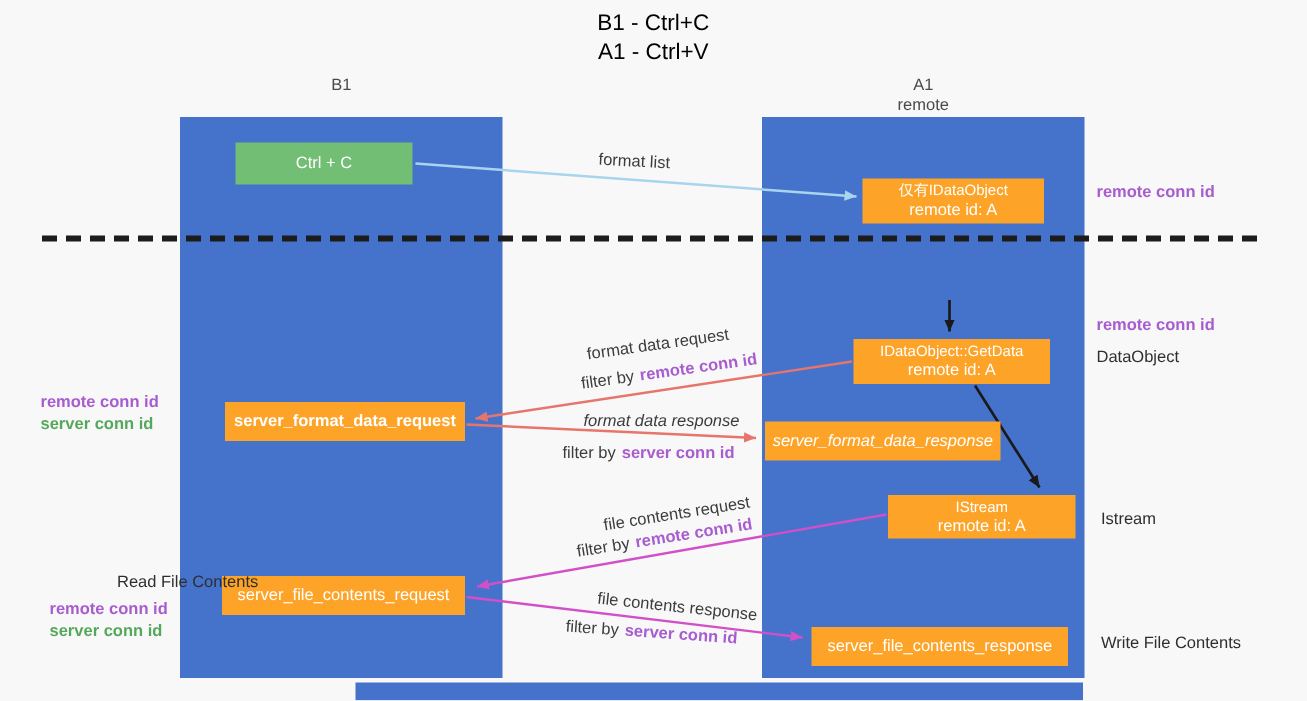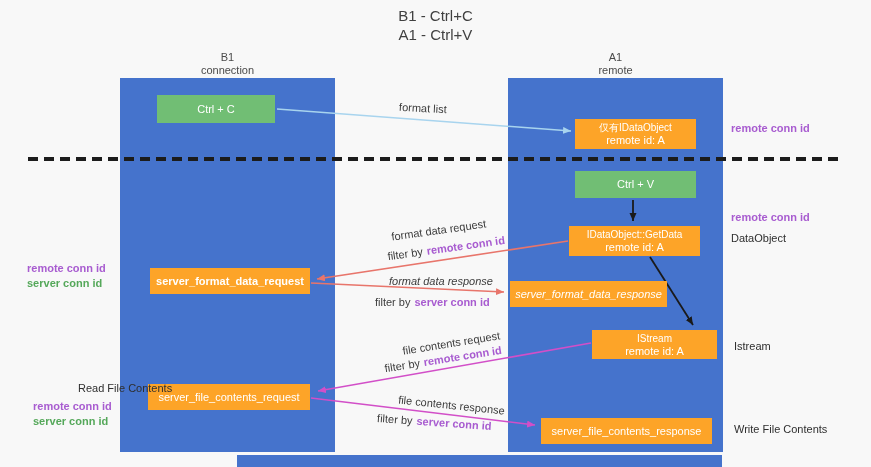--- a/index.html
+++ b/index.html
@@ -1,21 +1,21 @@
 <!DOCTYPE html>
 <html style="--lane-blue: #4573CC; --box-green: #71BE74; --box-orange: #FDA428; --purple: #A85CD0; --green-text: #55A85A; --arrow-blue: #A8D4EE; --arrow-red: #E8756B; --arrow-magenta: #D24FC8; --arrow-black: #1A1A1A;"><head>
 <meta charset="utf-8">
 <style>
   * { margin:0; padding:0; box-sizing:border-box; }
   html,body { background:#f8f8f8; }
   body { font-family:"Liberation Sans", sans-serif; }
   .canvas { position:relative; width:871px; height:467px; background:#f8f8f8; overflow:hidden; }
 
   .lane { position:absolute; background:var(--lane-blue,#4573CC); }
-  .title { position:absolute; left:0; right:0; top:6px; text-align:center; color:#404040; font-size:15px; line-height:19px; }
+  .title { position:absolute; left:0; right:0; top:6px; text-align:center; color:#000000; font-size:15px; line-height:19px; }
   .lane-header { position:absolute; text-align:center; color:#4a4a4a; font-size:11px; line-height:13px; }
 
   .box { position:absolute; display:flex; flex-direction:column; align-items:center; justify-content:center;
          color:#fff; text-align:left; font-size:11px; line-height:13px; }
   .box.green { background:var(--box-green,#71BE74); }
   .box.orange { background:var(--box-orange,#FDA428); }
   .box .l1 { font-size:10px; line-height:12px; }
   .box .l2 { font-size:11px; line-height:12px; }
 
   svg.overlay { position:absolute; left:0; top:0; width:871px; height:467px; pointer-events:none; }
@@ -40,21 +40,20 @@
 
 <div class="canvas">
 
   <div class="title">
     <div>B1 - Ctrl+C</div>
     <div>A1 - Ctrl+V</div>
   </div>
 
   <div class="lane-header" style="left:120px; top:51px; width:215px;">
     <div>B1</div>
-    <div>connection</div>
   </div>
   <div class="lane-header" style="left:508px; top:51px; width:215px;">
     <div>A1</div>
     <div>remote</div>
   </div>
 
   <div class="lane" style="left:120px; top:78px; width:215px; height:374px;"></div>
   <div class="lane" style="left:508px; top:78px; width:215px; height:374px;"></div>
   <div class="lane" style="left:237px; top:455px; width:485px; height:12px;"></div>
 
@@ -85,21 +84,20 @@
     <line class="arr-magenta" x1="311" y1="398" x2="535" y2="425" stroke-width="1.6" marker-end="url(#m-magenta)"></line>
   </svg>
 
   <div class="box green" style="left:157px; top:95px; width:118px; height:28px;">Ctrl + C</div>
 
   <div class="box orange" style="left:575px; top:119px; width:121px; height:30px;">
     <div class="l1">仅有IDataObject</div>
     <div class="l2">remote id: A</div>
   </div>
 
-  <div class="box green" style="left:575px; top:171px; width:121px; height:27px;">Ctrl + V</div>
 
   <div class="box orange" style="left:569px; top:226px; width:131px; height:30px;">
     <div class="l1">IDataObject::GetData</div>
     <div class="l2">remote id: A</div>
   </div>
 
   <div class="box orange" style="left:150px; top:268px; width:160px; height:26px;font-weight:bold;">server_format_data_request</div>
 
   <div class="box orange" style="left:510px; top:281px; width:157px; height:26px;font-style:italic;">server_format_data_response</div>
 

